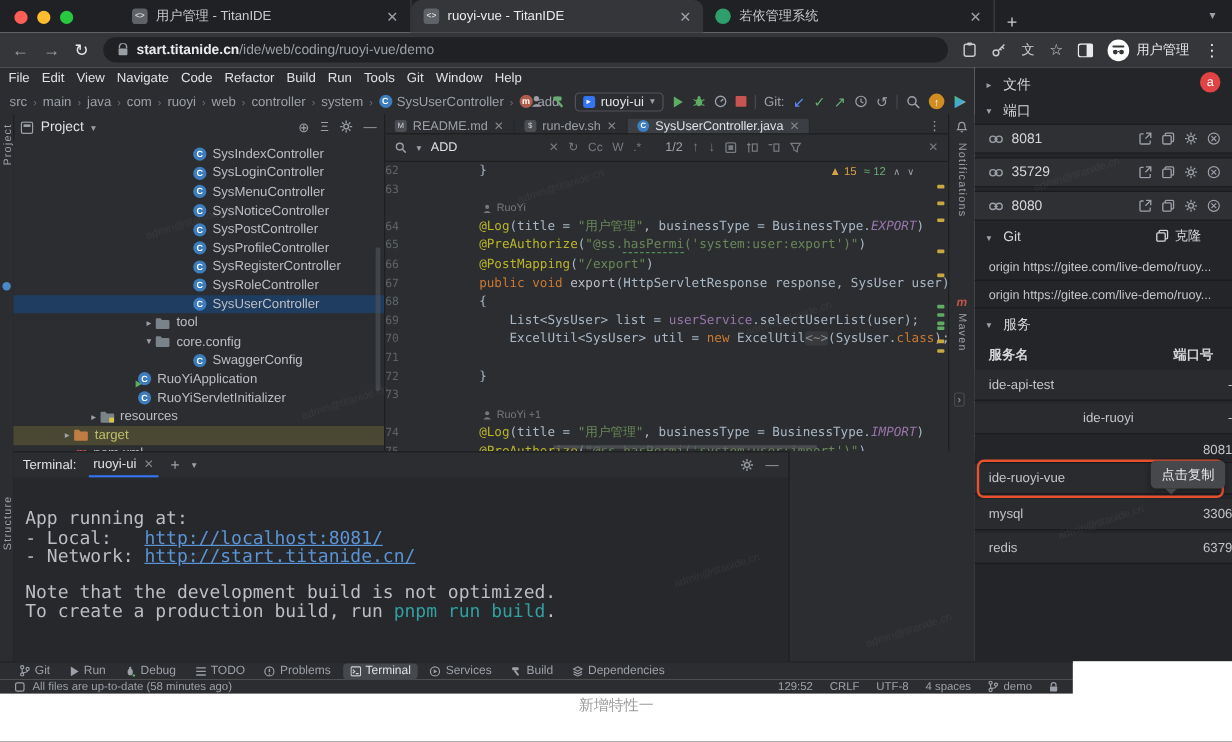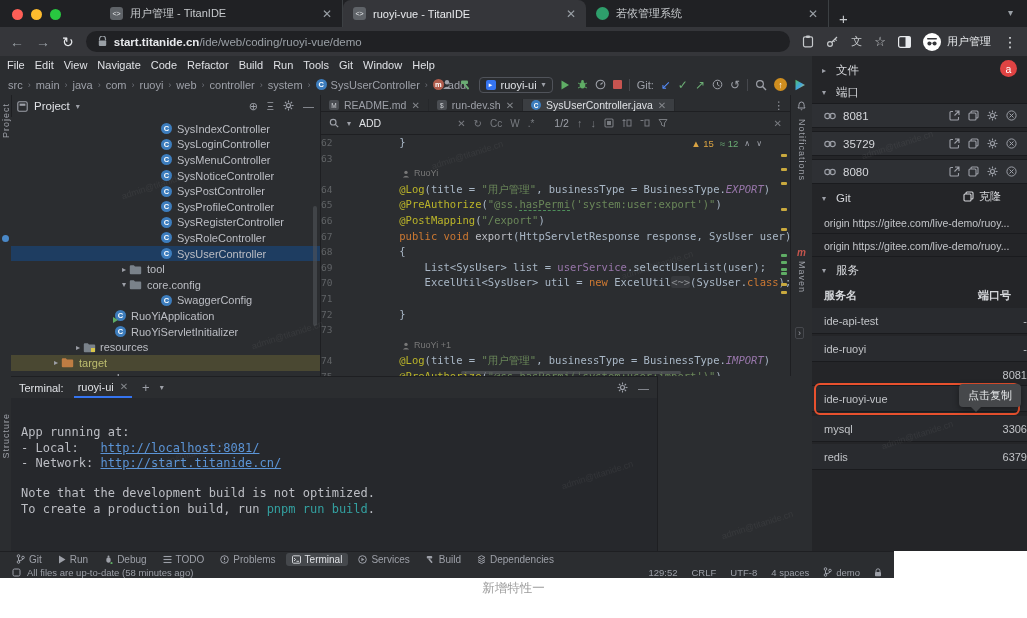--- a/index.html
+++ b/index.html
@@ -97,21 +97,21 @@
   #hscroll{position:absolute;left:140px;bottom:4px;width:220px;height:3px;background:#55585d;border-radius:2px;opacity:.7;}
 
   
   #rstripe{left:790px;top:39px;width:22px;height:456px;background:#2b2d30;border-left:1px solid #1e1f22;box-sizing:border-box;}
 
   
   #termhead{left:11px;top:320px;width:646px;height:22px;background:#2b2d30;border-top:1px solid #1e1f22;display:flex;align-items:center;gap:10px;padding:0 8px;box-sizing:border-box;font-size:11px;color:#dfe1e5;}
   .termtab{display:flex;align-items:center;gap:6px;height:100%;border-bottom:2px solid #3574F0;padding:0 4px;box-sizing:border-box;}
   .termtab .x{color:#84878c;font-size:10px;}
   #termhead .right{margin-left:auto;display:flex;gap:10px;color:#9da0a8;}
-  #termbody{left:11px;top:342px;width:646px;height:153px;background:#26282c;font-family:"DejaVu Sans Mono",monospace;font-size:12px;color:#bcbec4;padding:12px 0 0 10px;box-sizing:border-box;line-height:15.3px;white-space:pre;}
+  #termbody{left:11px;top:342px;width:646px;height:153px;background:#26282c;font-family:"DejaVu Sans Mono",monospace;font-size:15px;color:#bcbec4;padding:12px 0 0 10px;box-sizing:border-box;line-height:15.3px;white-space:pre;}
   #termbody .lnk{color:#5B94D6;text-decoration:underline;}
   #termbody .cmd{color:#33A0A0;}
   #termfill{left:657px;top:320px;width:155px;height:175px;background:#2b2d30;border-left:1px solid #1e1f22;box-sizing:border-box;}
 
   
   #twbar{left:0;top:495px;width:894px;height:15px;background:#2b2d30;border-top:1px solid #1e1f22;display:flex;align-items:center;gap:4px;padding-left:10px;box-sizing:border-box;font-size:10px;color:#9da0a8;}
   .twitem{display:flex;align-items:center;gap:4px;padding:0 6px;height:13px;border-radius:3px;}
   .twitem.active{background:#45484c;color:#dfe1e5;}
   #statusbar{left:0;top:510px;width:894px;height:12px;background:#2b2d30;display:flex;align-items:center;font-size:9.5px;color:#9da0a8;padding:0 12px;box-sizing:border-box;gap:14px;}
   #statusbar .spacer{flex:1;}
@@ -957,21 +957,21 @@
     </div>
     <div id="svc-header" style="top:228px;">
       <span class="nm">服务名</span>
       <span>端口号</span>
     </div>
     <div id="svcrows">
         <div class="srow" style="top: 252px;">
           <span class="nm">ide-api-test</span>
           <span class="pt">-</span>
         </div>
-        <div class="srow" style="top: 280px;">
+        <div class="srow" style="top: 280px; text-align: center;">
           <span class="nm">ide-ruoyi</span>
           <span class="pt">-</span>
         </div>
         <div class="srow" style="top: 308px; height: 22px; background: rgb(36, 37, 40);">
           <span class="nm"></span>
           <span class="pt">8081</span>
         </div>
         <div class="srow" style="top: 330px;">
           <span class="nm">ide-ruoyi-vue</span>
           <span class="pt"></span>

